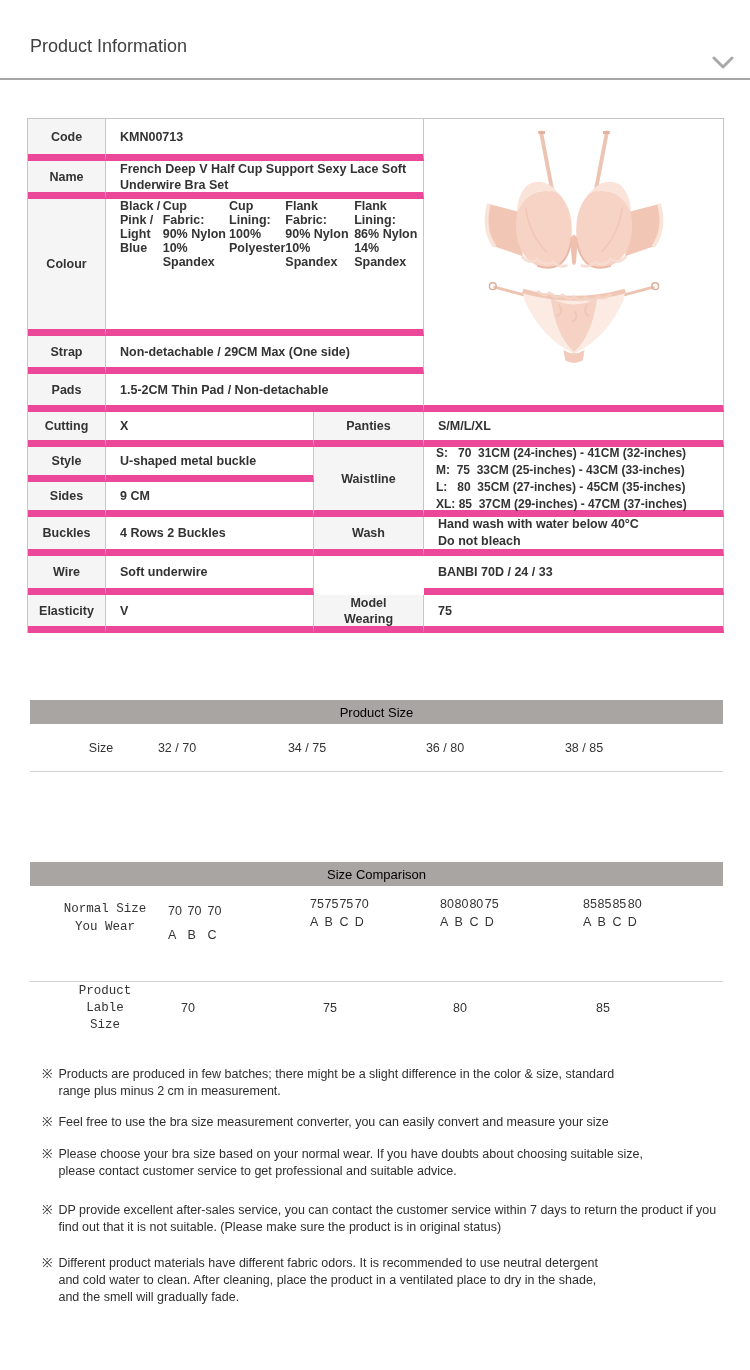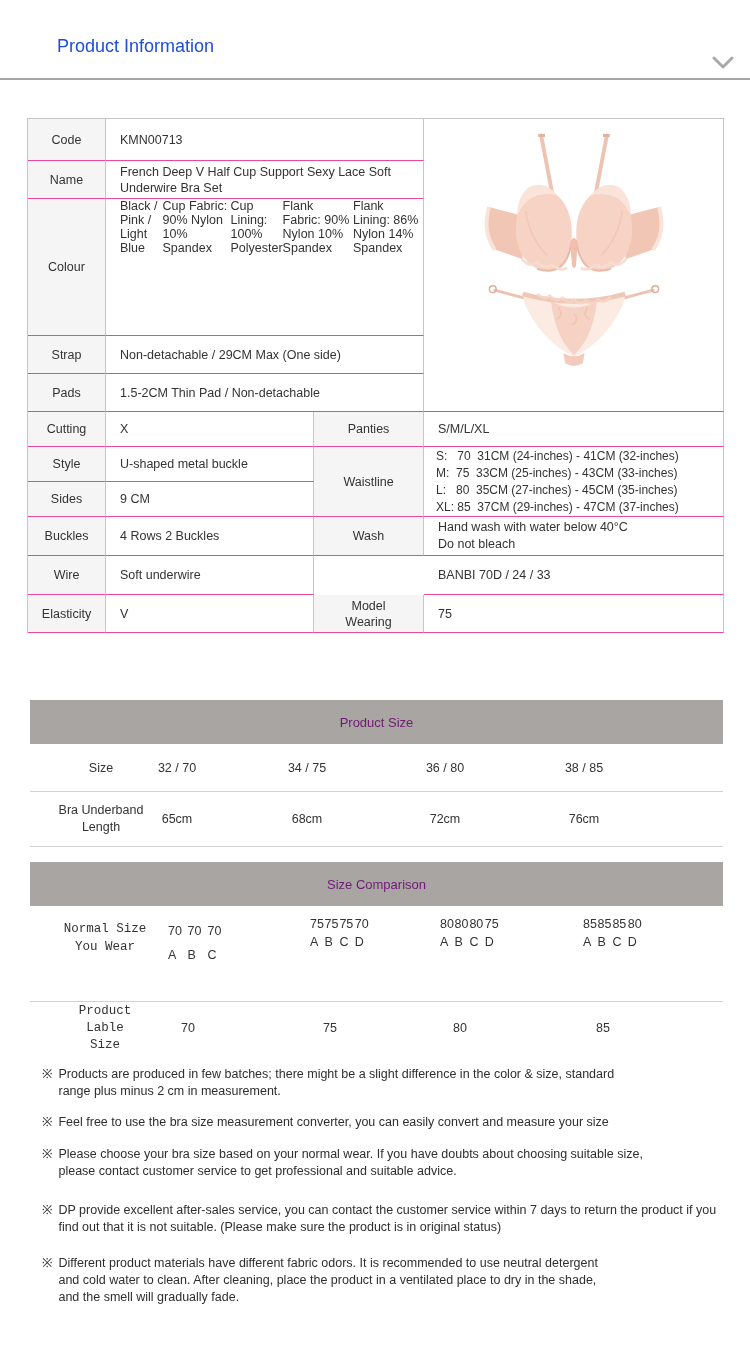--- a/index.html
+++ b/index.html
@@ -4,47 +4,47 @@
 <style>
   * { margin:0; padding:0; box-sizing:border-box; }
   html,body { background:#fff; }
   .page {
     position:relative; width:750px; height:1370px; background:#ffffff;
     font-family:"Liberation Sans", sans-serif; color:#333; overflow:hidden;
   }
 
   
   .hdr { position:relative; height:80px; border-bottom:2px solid #a5a5a5; }
-  .hdr-title { position:absolute; left:30px; top:36px; font-size:18px; color:#1d4ed8;margin-left:27px; }
+  .hdr-title { position:absolute; left:30px; top:36px; font-size:18px; color:#404040; }
   .hdr-chevron { position:absolute; right:16px; top:56px; width:22px; height:14px; cursor:pointer; }
 
   
   .spec {
     position:absolute; left:27px; top:118px; width:697px;
     display:grid;
     grid-template-columns:78px 208px 110px 300px;
     grid-template-rows:42px 38px 137px 38px 38px 35px 35px 35px 39px 39px 38px;
     border-top:1px solid #c6c6c6; border-left:1px solid #c6c6c6;
     font-size:12.5px;
   }
-  .cell { border-right:1px solid #c6c6c6; border-bottom:1px solid #ec4899; display:flex; align-items:center; background:#fff; }
+  .cell { border-right:1px solid #c6c6c6; border-bottom:7px solid #ec4899; display:flex; align-items:center; background:#fff;font-weight:bold; }
   .lbl { background:#f5f5f5; justify-content:center; text-align:center; }
   .val { padding-left:14px; }
   .col-lines { flex-direction:row; align-items:flex-start; justify-content:center; }
   .pre { white-space:pre; }
   .narrow { max-width:82px; display:inline-block; }
 
   .img-cell { grid-row:1 / span 5; grid-column:4; justify-content:center; align-items:center; }
 
   .wl-val { flex-direction:column; align-items:flex-start; justify-content:center; font-size:12px; line-height:17px; padding-left:12px; }
   .wash-val { flex-direction:column; align-items:flex-start; justify-content:center; line-height:17px; }
 
   
-  .band { height:44px; background:#a8a5a2; display:flex; align-items:center; justify-content:center;
-          font-size:13px; color:#701a75; }
+  .band { height:24px; background:#a8a5a2; display:flex; align-items:center; justify-content:center;
+          font-size:13px; color:#000000; }
   .ps { position:absolute; left:30px; top:700px; width:693px; }
   .sc { position:absolute; left:30px; top:862px; width:693px; }
   .trow { position:relative; border-bottom:1px solid #d2d2d2; font-size:12.5px; }
   .trow.noline { border-bottom:none; }
   .rlabel { position:absolute; display:flex; align-items:center; justify-content:center; text-align:center; height:100%; left:16px; }
   .ps .rlabel { width:110px; }
   .sc .rlabel { width:118px;font-family:Liberation Mono, monospace; }
   .ps-row1 { height:48px; }
   .ps-row2 { height:55px; }
   .cbox { position:absolute; width:80px; text-align:center; top:50%; transform:translateY(-50%); }
@@ -188,29 +188,20 @@
 
   <div class="ps">
     <div class="band">Product Size</div>
     <div class="trow ps-row1">
       <div class="rlabel">Size</div>
       <div class="cbox v1">32 / 70</div>
       <div class="cbox v2">34 / 75</div>
       <div class="cbox v3">36 / 80</div>
       <div class="cbox v4">38 / 85</div>
     </div>
-    <div class="trow ps-row2">
-      <div class="rlabel" style="line-height:17px">
-        <span class="narrow" style="max-width:94px">Bra Underband Length</span>
-      </div>
-      <div class="cbox v1">65cm</div>
-      <div class="cbox v2">68cm</div>
-      <div class="cbox v3">72cm</div>
-      <div class="cbox v4">76cm</div>
-    </div>
   </div>
 
   <div class="sc">
     <div class="band">Size Comparison</div>
     <div class="trow sc-row1">
       <div class="rlabel sc-toplabel" style="line-height:18px">
         <span class="narrow" style="max-width:86px">Normal Size You Wear</span>
       </div>
       <div class="stack sparse s1">
         <div>70 A</div>

